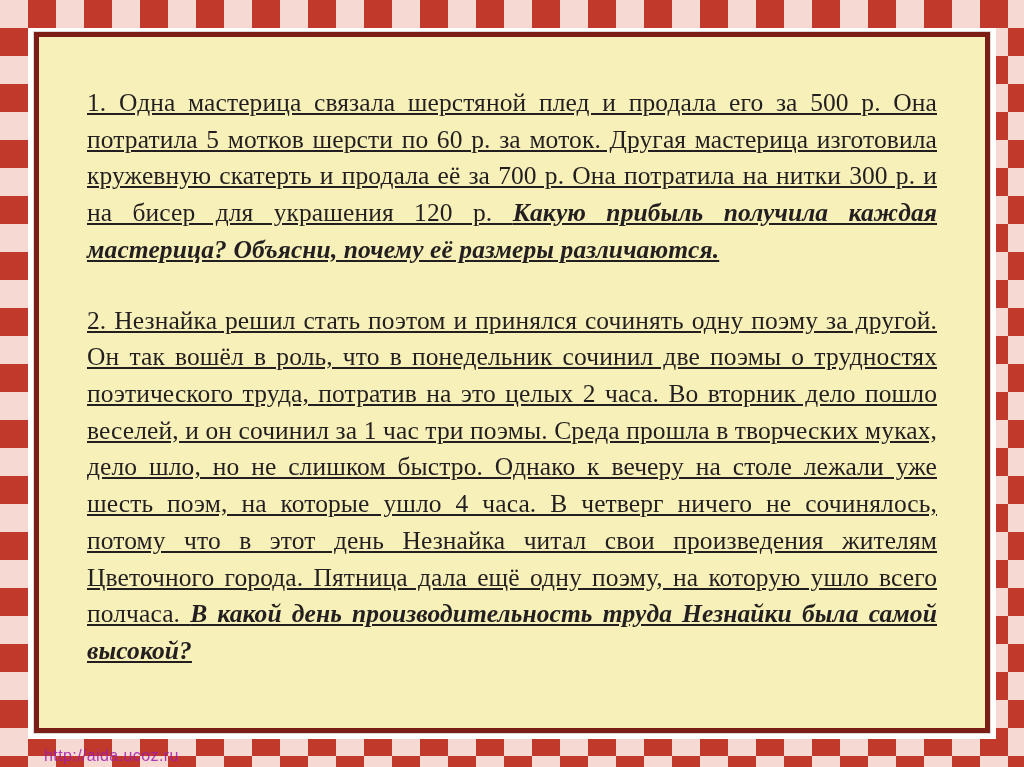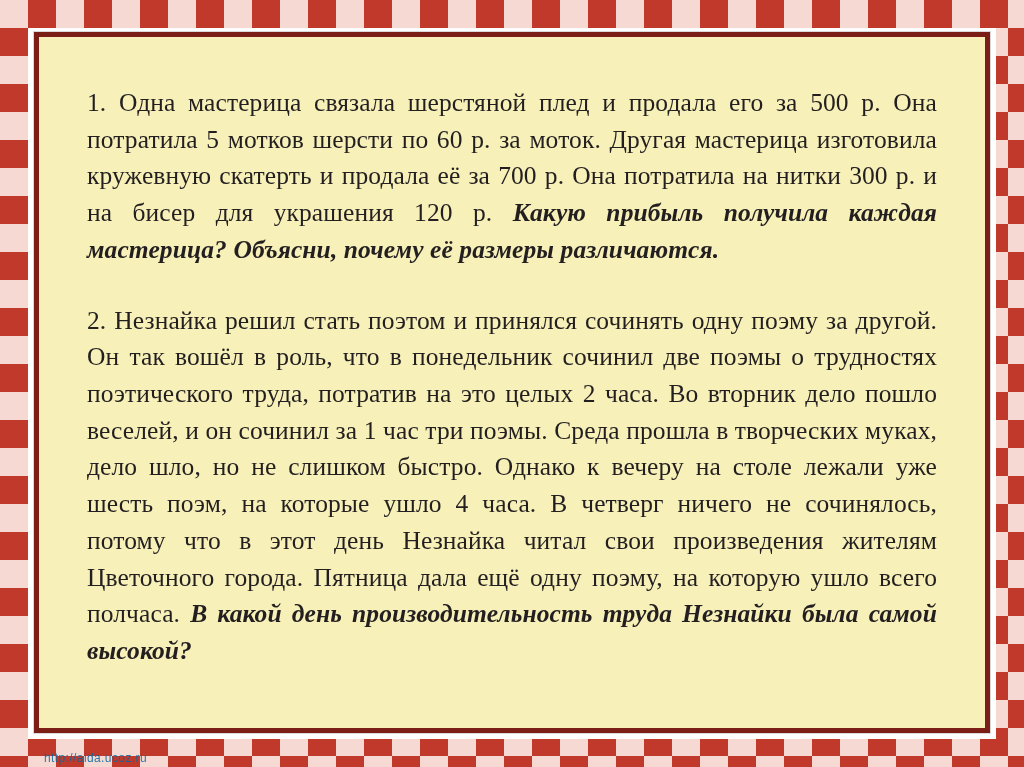--- a/index.html
+++ b/index.html
@@ -63,36 +63,37 @@
   }
 
   p.problem {
     margin: 0 0 34px 0;
     font-size: 25.5px;
     line-height: 1.44;
     color: #231f20;
     text-align: justify;
     text-justify: inter-word;
     letter-spacing: 0.1px;
+    text-decoration: underline;
   }
   p.problem:last-of-type {
     margin-bottom: 8px;
   }
   .q {
     font-weight: bold;
     font-style: italic;
   }
 
   .watermark {
     position: absolute;
     left: 44px;
     bottom: 2px;
     font-family: "Liberation Sans", sans-serif;
-    font-size: 12px;
-    color: #0369a1;
+    font-size: 16px;
+    color: #a21caf;
     opacity: 0.85;
     letter-spacing: 0.4px;
     z-index: 5;
   }
 </style>
 </head>
 <body>
 
 <div class="slide">
 

